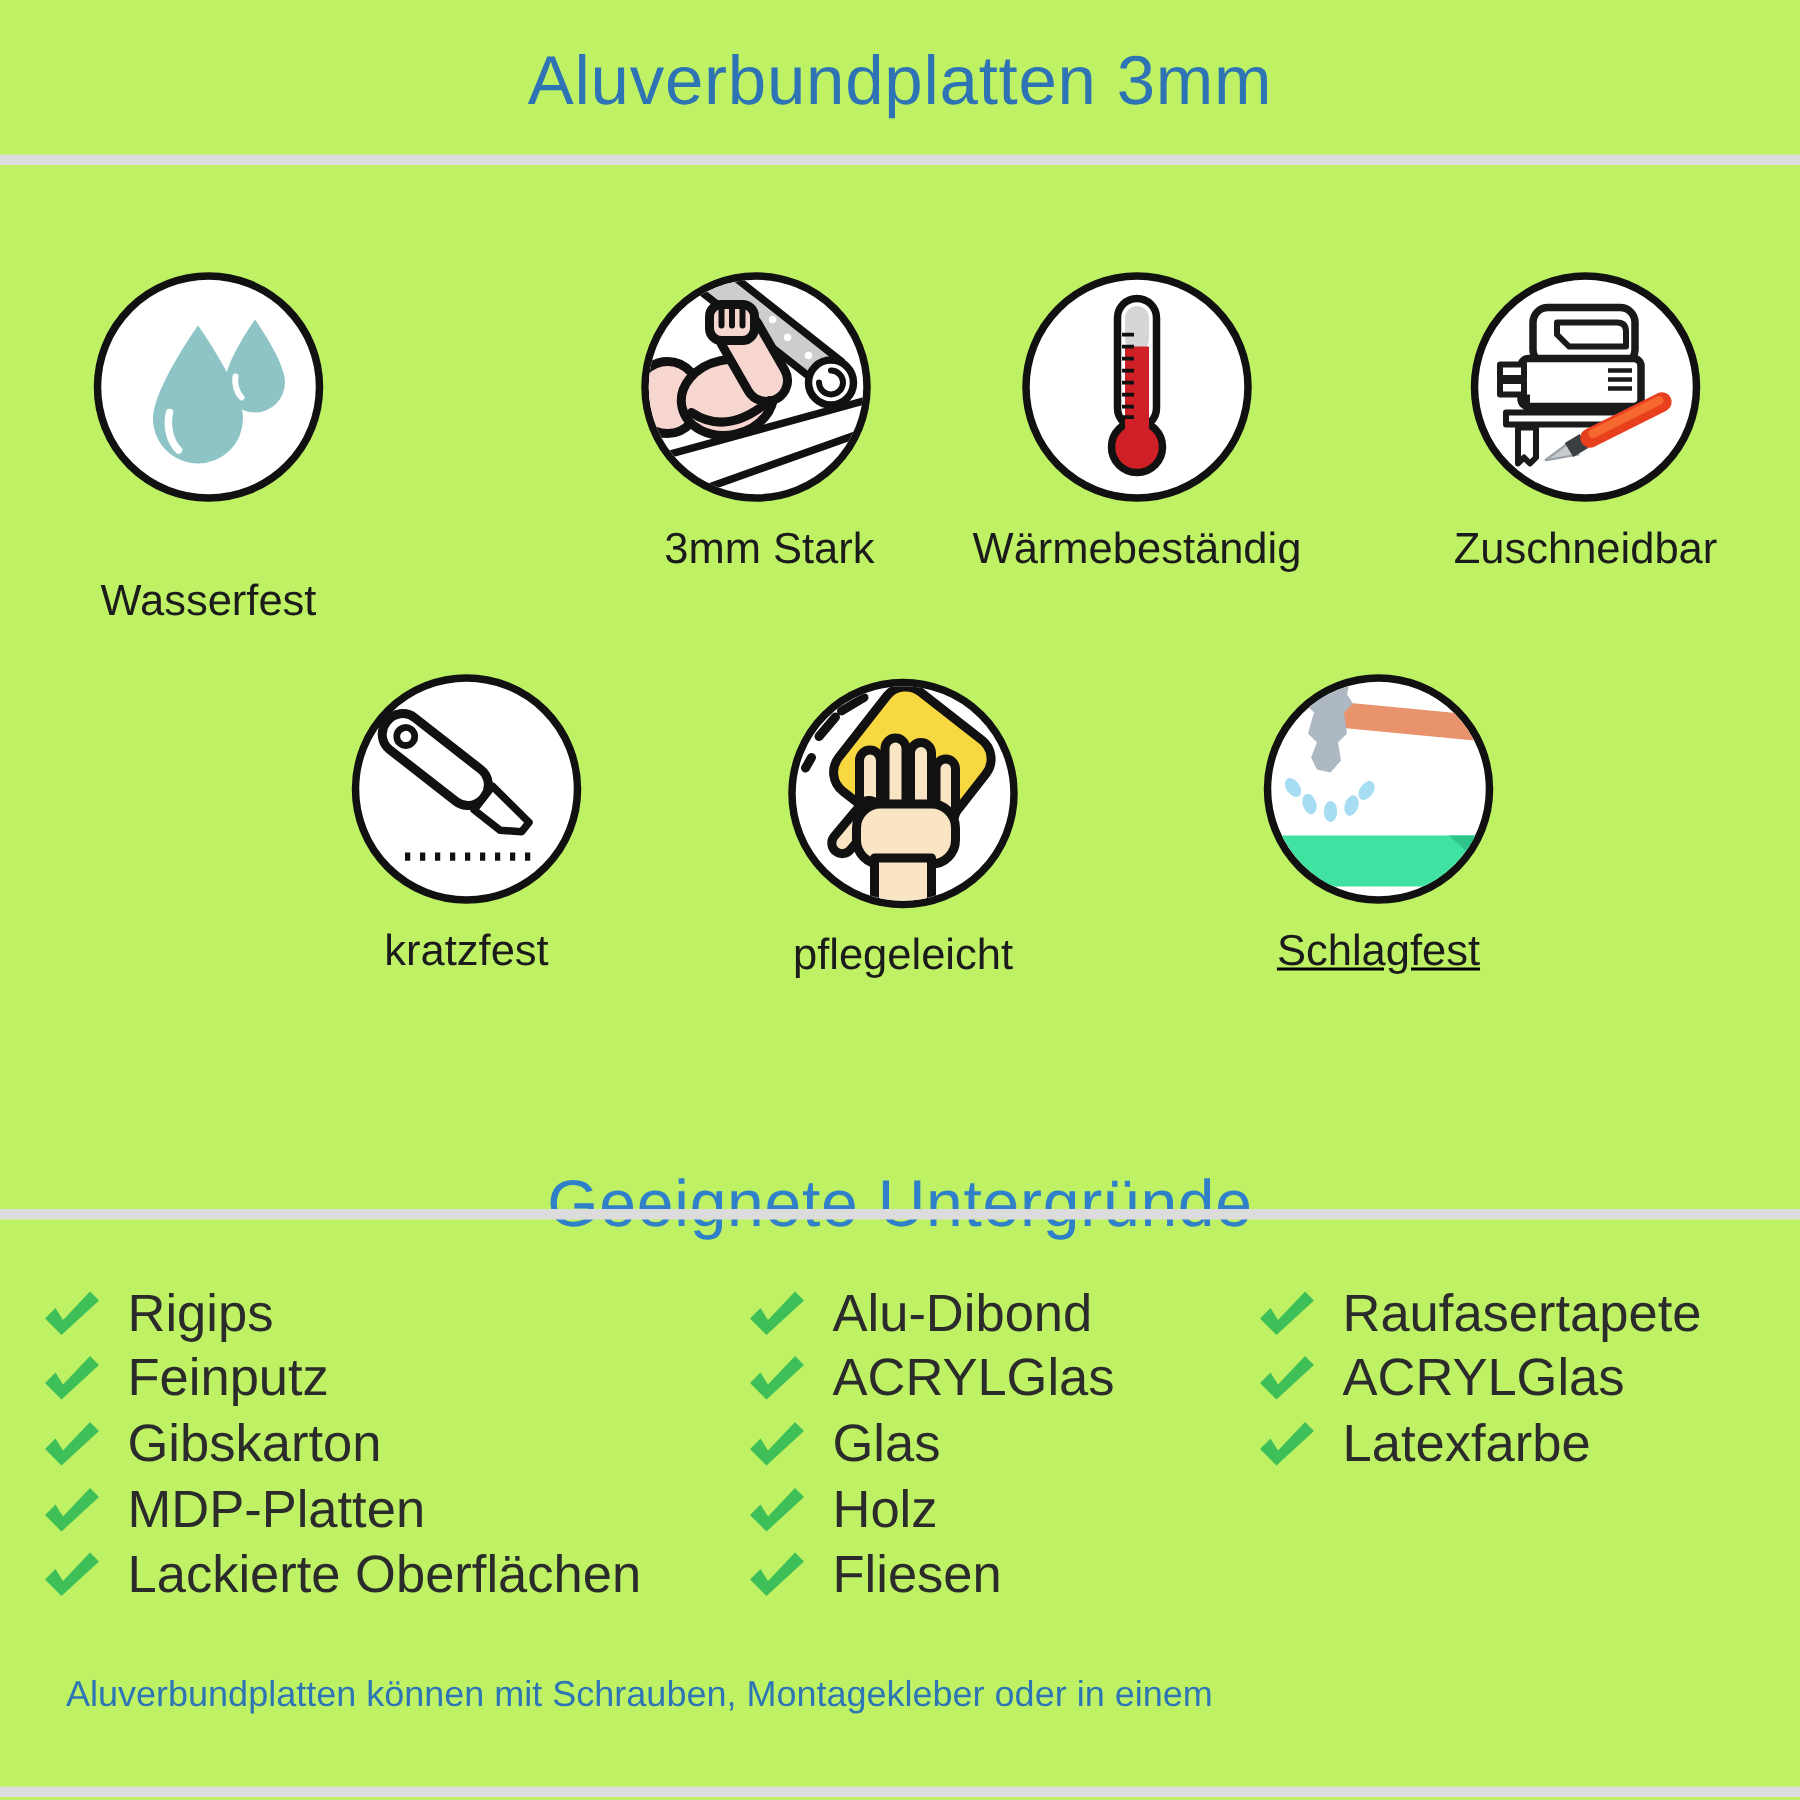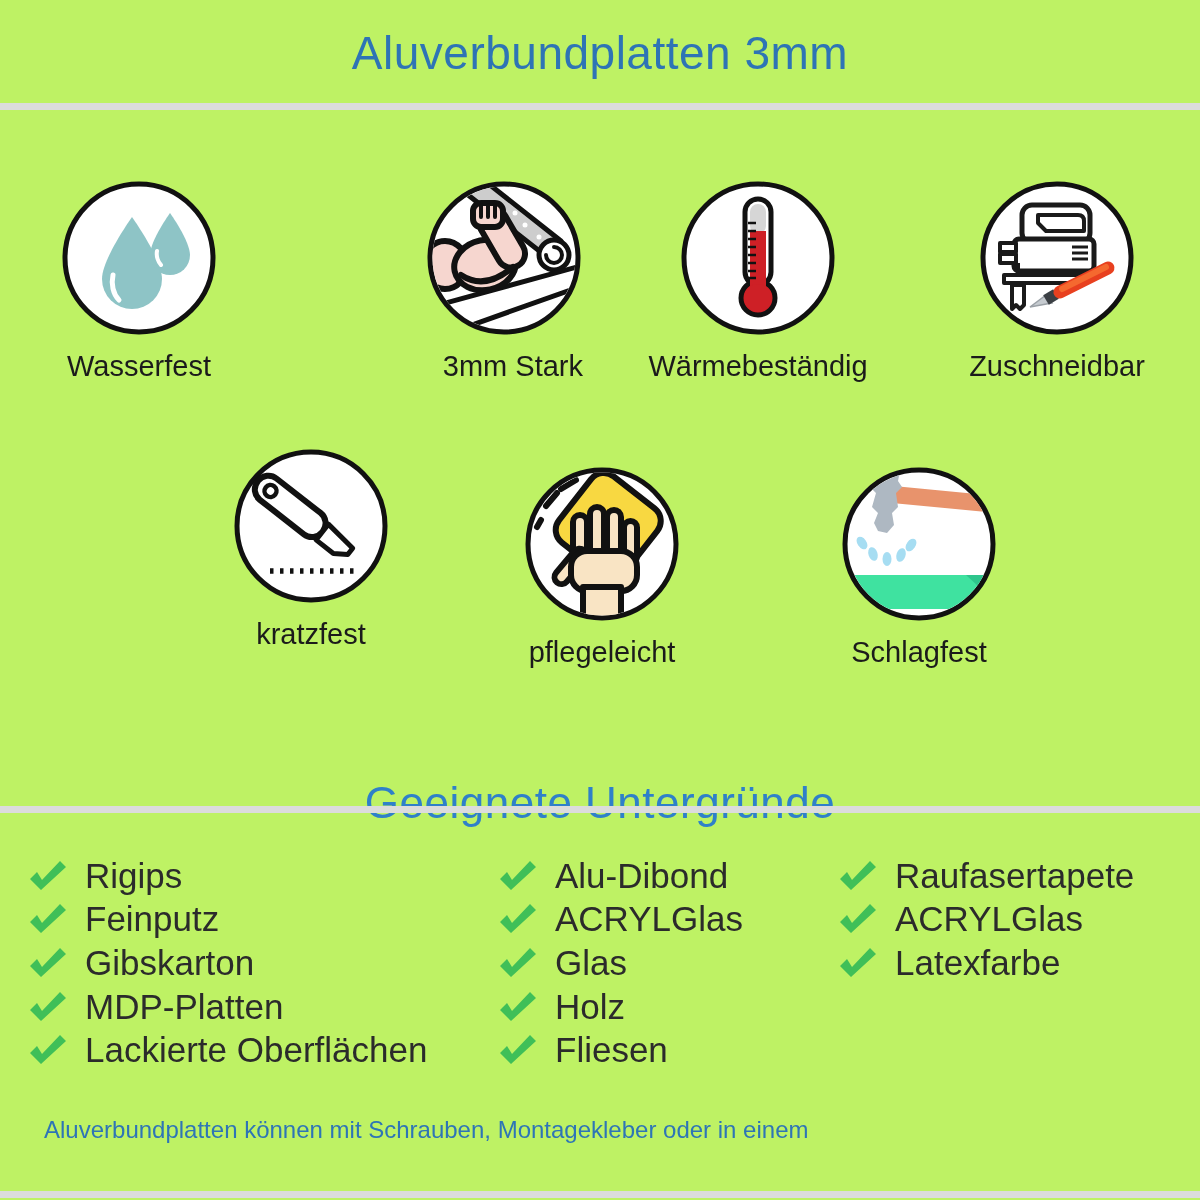--- a/index.html
+++ b/index.html
@@ -21,21 +21,21 @@
         color:#2e75b6;font-weight:400;}
 </style>
 </head>
 <body>
 
 <div class="page">
 
   <div class="main-title">Aluverbundplatten 3mm</div>
   <div class="divider" id="div1"></div>
 
-  <div class="feature" style="left:-1px;top:179px;">
+  <div class="feature" style="left:-1px;top:179px;gap:35px;">
     <svg width="158" height="158" viewBox="0 0 158 158">
       <circle cx="79" cy="79" r="74" fill="#fff" stroke="#111" stroke-width="5"></circle>
       <path d="M72 38 C72 38 42 80 42 100 a30 30 0 0 0 60 0 C102 80 72 38 72 38 Z" fill="#8ec4c6"></path>
       <path d="M110 34 C110 34 90 62 90 76 a20 20 0 0 0 40 0 C130 62 110 34 110 34 Z" fill="#8ec4c6"></path>
       <path d="M53 96 C51 105 53 115 59 121" stroke="#fff" stroke-width="5" fill="none" stroke-linecap="round"></path>
       <path d="M97 72 C96 77 98 83 101 86" stroke="#fff" stroke-width="4" fill="none" stroke-linecap="round"></path>
     </svg>
     <div class="lbl">Wasserfest</div>
   </div>
 
@@ -119,21 +119,21 @@
       <g transform="rotate(38 79 75)" fill="#fff" stroke="#111" stroke-linejoin="round">
         <rect x="12" y="62" width="82" height="27" rx="13" stroke-width="6"></rect>
         <circle cx="28" cy="75.5" r="6" stroke-width="4.5"></circle>
         <path d="M94 66 L128 70 L128 78 L116 86 L94 86 Z" stroke-width="5"></path>
       </g>
       <line x1="38" y1="124" x2="124" y2="124" stroke="#111" stroke-width="5.5" stroke-dasharray="3.5 6.5"></line>
     </svg>
     <div class="lbl">kratzfest</div>
   </div>
 
-  <div class="feature" style="left:462px;top:465px;">
+  <div class="feature" style="left:462px;top:450px;">
     <svg width="158" height="158" viewBox="0 0 158 158">
       <defs>
           <clipPath id="clipHand">
             <circle cx="79" cy="79" r="71.5"></circle>
           </clipPath>
         </defs>
       <circle cx="79" cy="79" r="74" fill="#fff" stroke="#111" stroke-width="5"></circle>
       <g clip-path="url(#clipHand)">
         <line x1="34" y1="28" x2="23" y2="41" stroke="#111" stroke-width="6" stroke-linecap="round"></line>
         <line x1="53" y1="15" x2="38" y2="24" stroke="#111" stroke-width="6" stroke-linecap="round"></line>
@@ -150,21 +150,21 @@
               <rect x="24" y="89" width="42" height="14" rx="7"></rect>
             </g>
           <rect x="48" y="86" width="66" height="40" rx="16"></rect>
           <rect x="60" y="122" width="38" height="38"></rect>
         </g>
       </g>
     </svg>
     <div class="lbl">pflegeleicht</div>
   </div>
 
-  <div class="feature" style="left:779px;top:465px;">
+  <div class="feature" style="left:779px;top:447px;text-decoration:underline;">
     <svg width="158" height="158" viewBox="0 0 158 158">
       <defs>
           <clipPath id="clipHammer">
             <circle cx="79" cy="79" r="71.5"></circle>
           </clipPath>
         </defs>
       <circle cx="79" cy="79" r="74" fill="#fff" stroke="#111" stroke-width="5"></circle>
       <g clip-path="url(#clipHammer)">
         <rect x="2" y="110" width="154" height="34" fill="#3fe2a0"></rect>
         <polygon points="126,110 146,110 152,126 138,121" fill="#2ec58c"></polygon>

